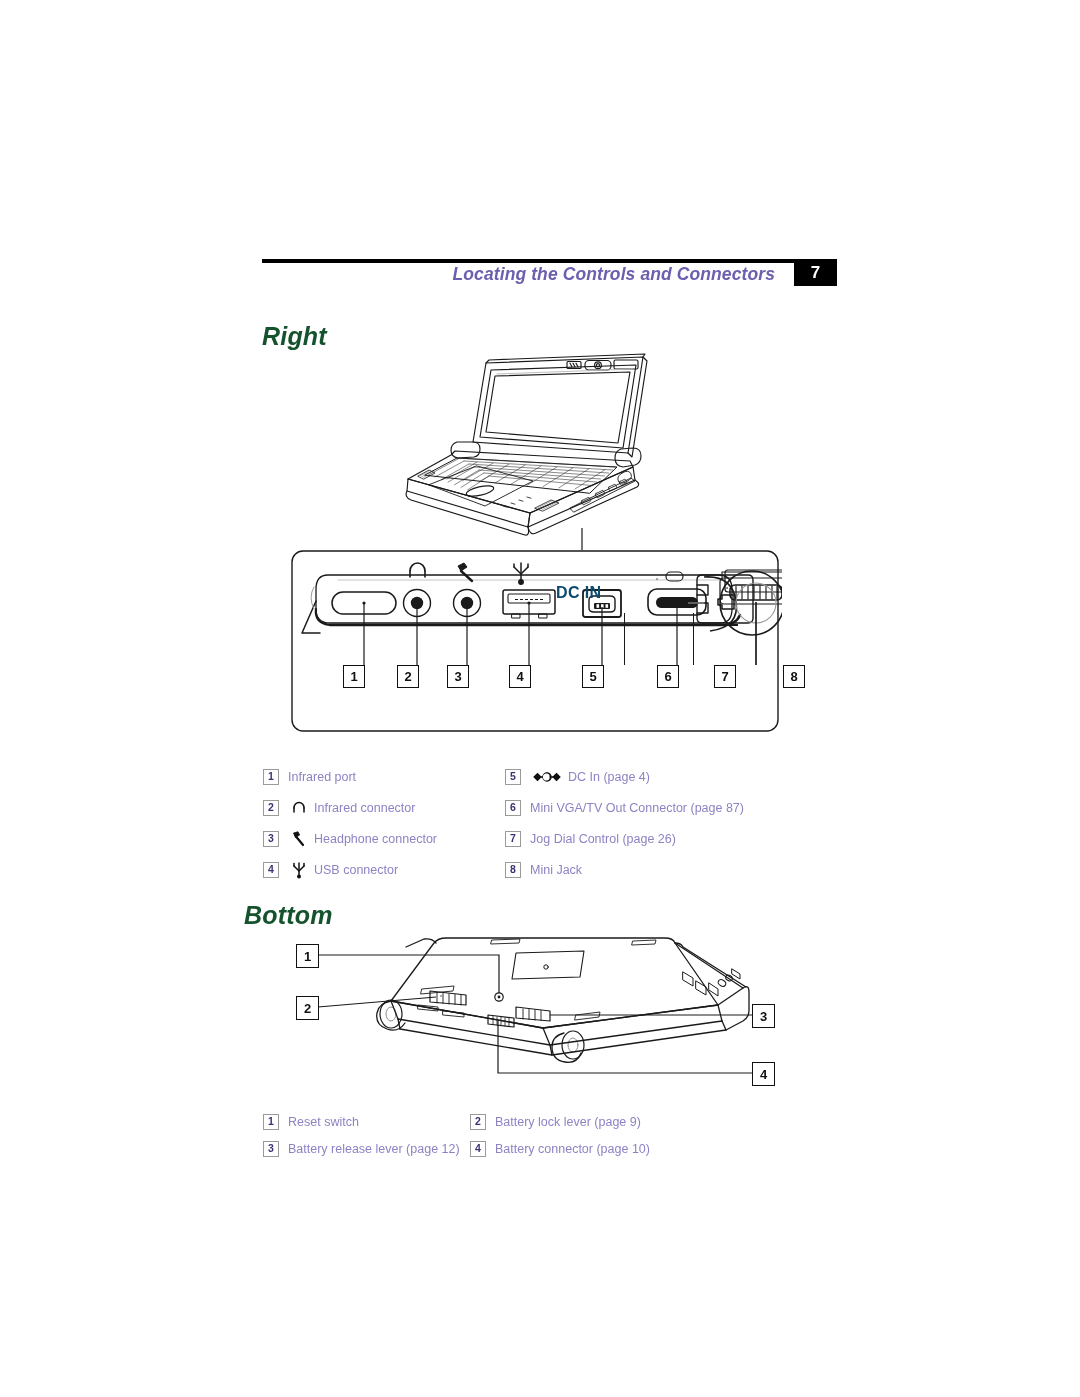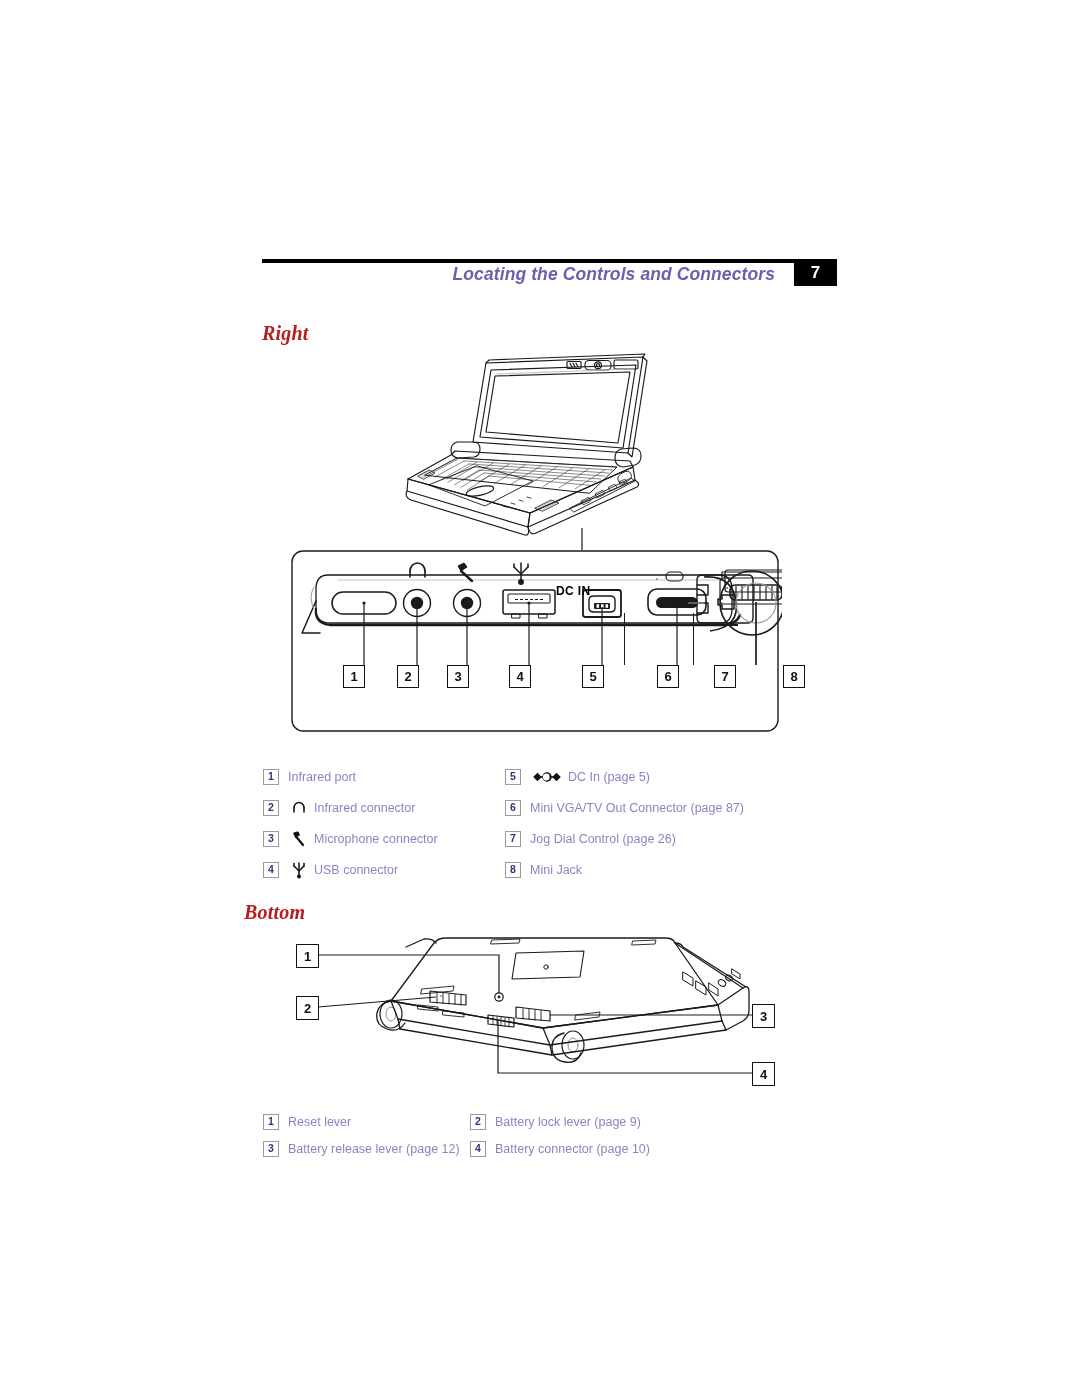--- a/index.html
+++ b/index.html
@@ -58,24 +58,24 @@
     align-items: center;
     justify-content: center;
     font-family: "Liberation Sans", sans-serif;
   }
 
   
   .section-heading {
     position: absolute;
     font-style: italic;
     font-weight: bold;
-    font-size: 20px;
-    color: #b91c1c;
+    font-size: 25px;
+    color: #14532d;
     letter-spacing: 0.2px;
-    font-family: Liberation Serif, serif;
+    font-family: Liberation Sans, sans-serif;
   }
   #heading-right { left: 262px; top: 277px; }
   #heading-bottom { left: 244px; top: 856px; }
 
   
   .illus { position: absolute; }
   #laptop-illus { left: 385px; top: 300px; }
   #ports-illus  { left: 290px; top: 500px; }
   #bottom-illus { left: 288px; top: 888px; }
 
@@ -436,22 +436,22 @@
 
       <g fill="#1a1a1a">
         <circle cx="74" cy="58" r="1.6"></circle>
         <circle cx="127" cy="58" r="0"></circle>
         <circle cx="239" cy="58" r="1.6"></circle>
         <circle cx="387" cy="58" r="1.6"></circle>
       </g>
     </svg>
   </div>
 
-  <div style="position:absolute; left:512px; top:539px; font-size:12px; font-weight:bold;
-              letter-spacing:0.4px; color:#000000; font-family:'Liberation Sans', sans-serif;padding-left:44px;">DC IN</div>
+  <div style="position:absolute; left:512px; top:539px; font-size:16px; font-weight:bold;
+              letter-spacing:0.4px; color:#0c4a6e; font-family:'Liberation Sans', sans-serif;padding-left:44px;">DC IN</div>
   <div style="position:absolute; left:515px; top:554px; width:28px; height:0;
               border-top:1.5px dashed #111;"></div>
 
   <div style="position:absolute; left:624px; top:568px; width:1.3px; height:52px; background:#1a1a1a;"></div>
 
   <div style="position:absolute; left:693px; top:568px; width:1.3px; height:52px; background:#1a1a1a;"></div>
 
   <div style="position:absolute; left:290px; top:620px; width:492px; height:30px;">
     <div style="position:absolute; left:53px; width:20px; height:21px; border:1.6px solid #111;
                 display:flex; align-items:center; justify-content:center; font-size:13px;
@@ -499,21 +499,21 @@
       <div class="lg-text">Infrared connector</div>
     </div>
     <div class="legend-row">
       <div class="lg-box">3</div>
       <div class="lg-icon">
         <svg width="16" height="16" viewBox="0 0 16 16">
           <path d="M2.5 2 l4.5 -1.2 l1.6 3.2 l-4.2 2.4 Z" fill="#111" stroke="#111" stroke-width="0.8"></path>
           <path d="M5 5.5 L12 14" stroke="#111" stroke-width="2.2" stroke-linecap="round" fill="none"></path>
         </svg>
       </div>
-      <div class="lg-text">Microphone connector</div>
+      <div class="lg-text">Headphone connector</div>
     </div>
     <div class="legend-row">
       <div class="lg-box">4</div>
       <div class="lg-icon">
         <svg width="16" height="18" viewBox="0 0 16 18">
           <g fill="none" stroke="#111" stroke-width="1.5" stroke-linecap="round">
             <path d="M8 2 L8 14"></path>
             <path d="M3 5 L8 10 L13 5"></path>
             <path d="M3 5 L3 2.5"></path>
               <path d="M13 5 L13 2.5"></path>
@@ -533,21 +533,21 @@
           <g fill="none" stroke="#111" stroke-width="1.1">
             <path d="M4 6 L7.5 2.5 L11 6 L7.5 9.5 Z" fill="#111"></path>
             <circle cx="17" cy="6" r="4.2" fill="#111"></circle>
             <path d="M19.5 4.2 a3.6 3.6 0 1 0 0 3.6" fill="#fff" stroke="none"></path>
             <path d="M23 6 L26.5 2.5 L30 6 L26.5 9.5 Z" fill="#111"></path>
             <path d="M11 6 L13 6" stroke-width="1.3"></path>
             <path d="M21.2 6 L23 6" stroke-width="1.3"></path>
           </g>
         </svg>
       </div>
-      <div class="lg-text">DC In (page 5)</div>
+      <div class="lg-text">DC In (page 4)</div>
     </div>
     <div class="legend-row">
       <div class="lg-box">6</div>
       <div class="lg-icon empty"></div>
       <div class="lg-text">Mini VGA/TV Out Connector (page 87)</div>
     </div>
     <div class="legend-row">
       <div class="lg-box">7</div>
       <div class="lg-icon empty"></div>
       <div class="lg-text">Jog Dial Control (page 26)</div>
@@ -668,21 +668,21 @@
                 font-weight:bold; color:#111; background:#fff;">3</div>
     <div style="position:absolute; left:464px; top:129px; width:21px; height:22px; border:1.6px solid #111;
                 display:flex; align-items:center; justify-content:center; font-size:13px;
                 font-weight:bold; color:#111; background:#fff;">4</div>
   </div>
 
   <div class="legend" id="legend-bottom-col1">
     <div class="legend-row">
       <div class="lg-box">1</div>
       <div class="lg-icon empty"></div>
-      <div class="lg-text">Reset lever</div>
+      <div class="lg-text">Reset switch</div>
     </div>
     <div class="legend-row">
       <div class="lg-box">3</div>
       <div class="lg-icon empty"></div>
       <div class="lg-text">Battery release lever (page 12)</div>
     </div>
   </div>
 
   <div class="legend" id="legend-bottom-col2">
     <div class="legend-row">

